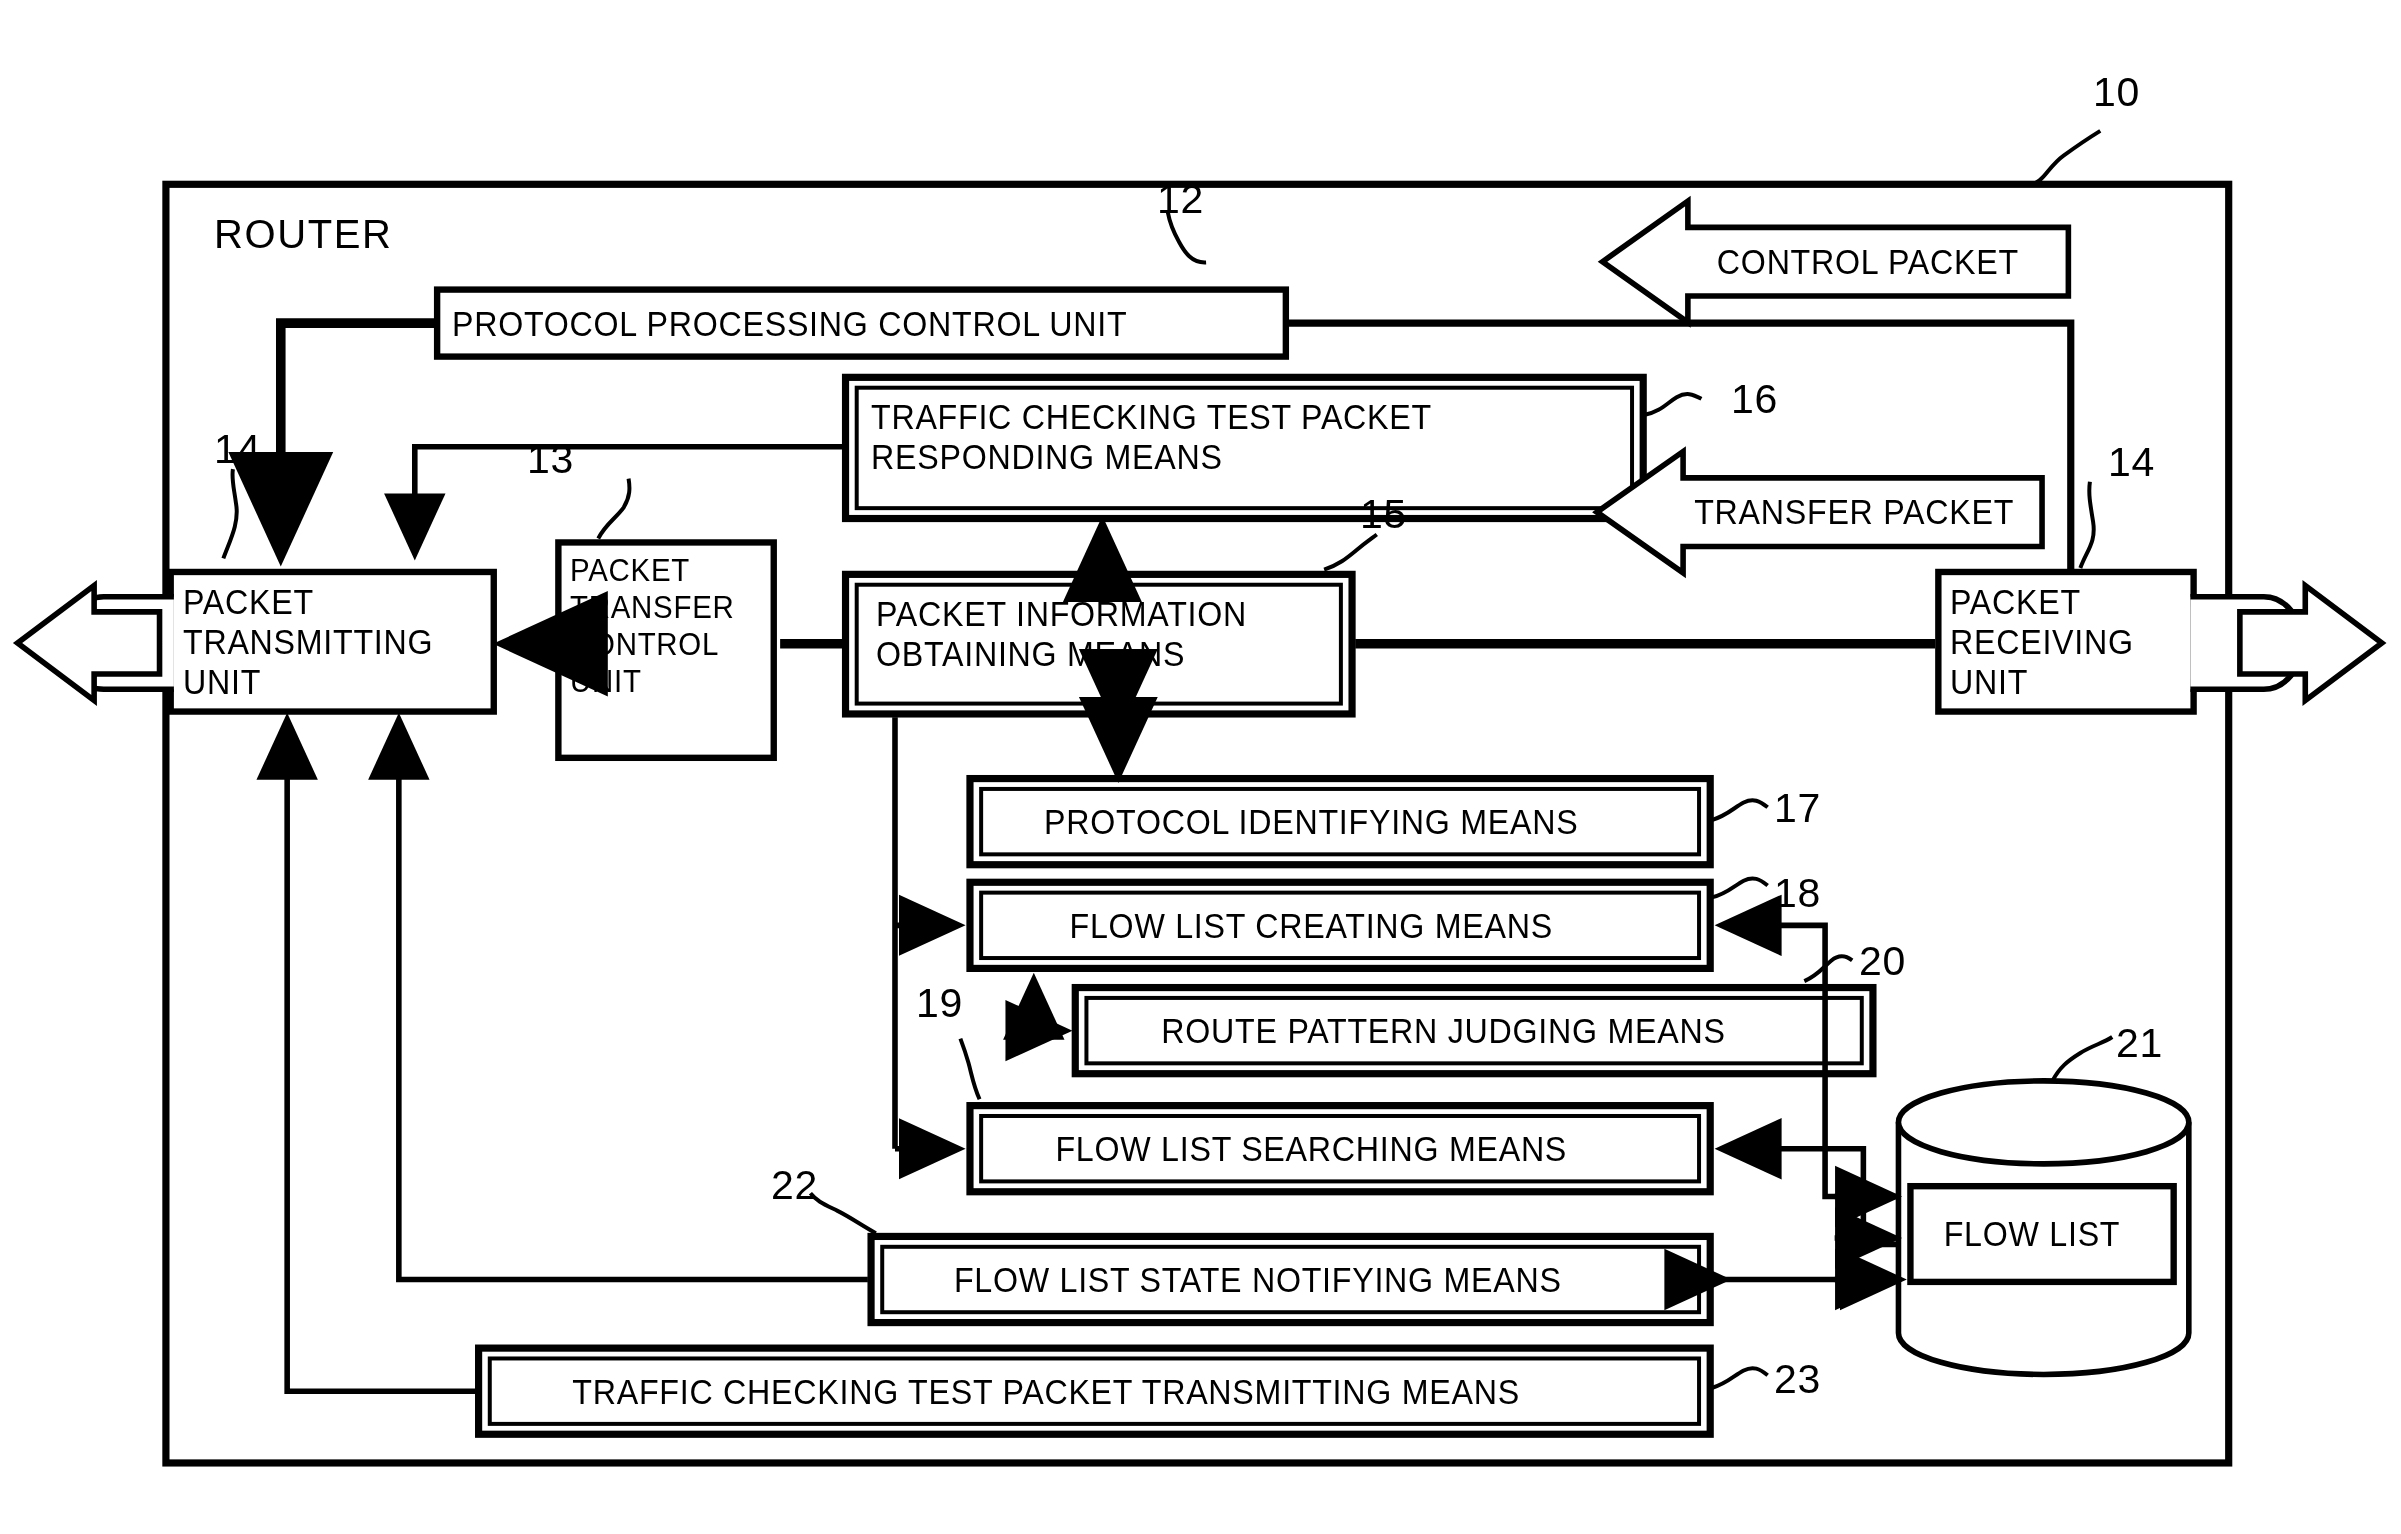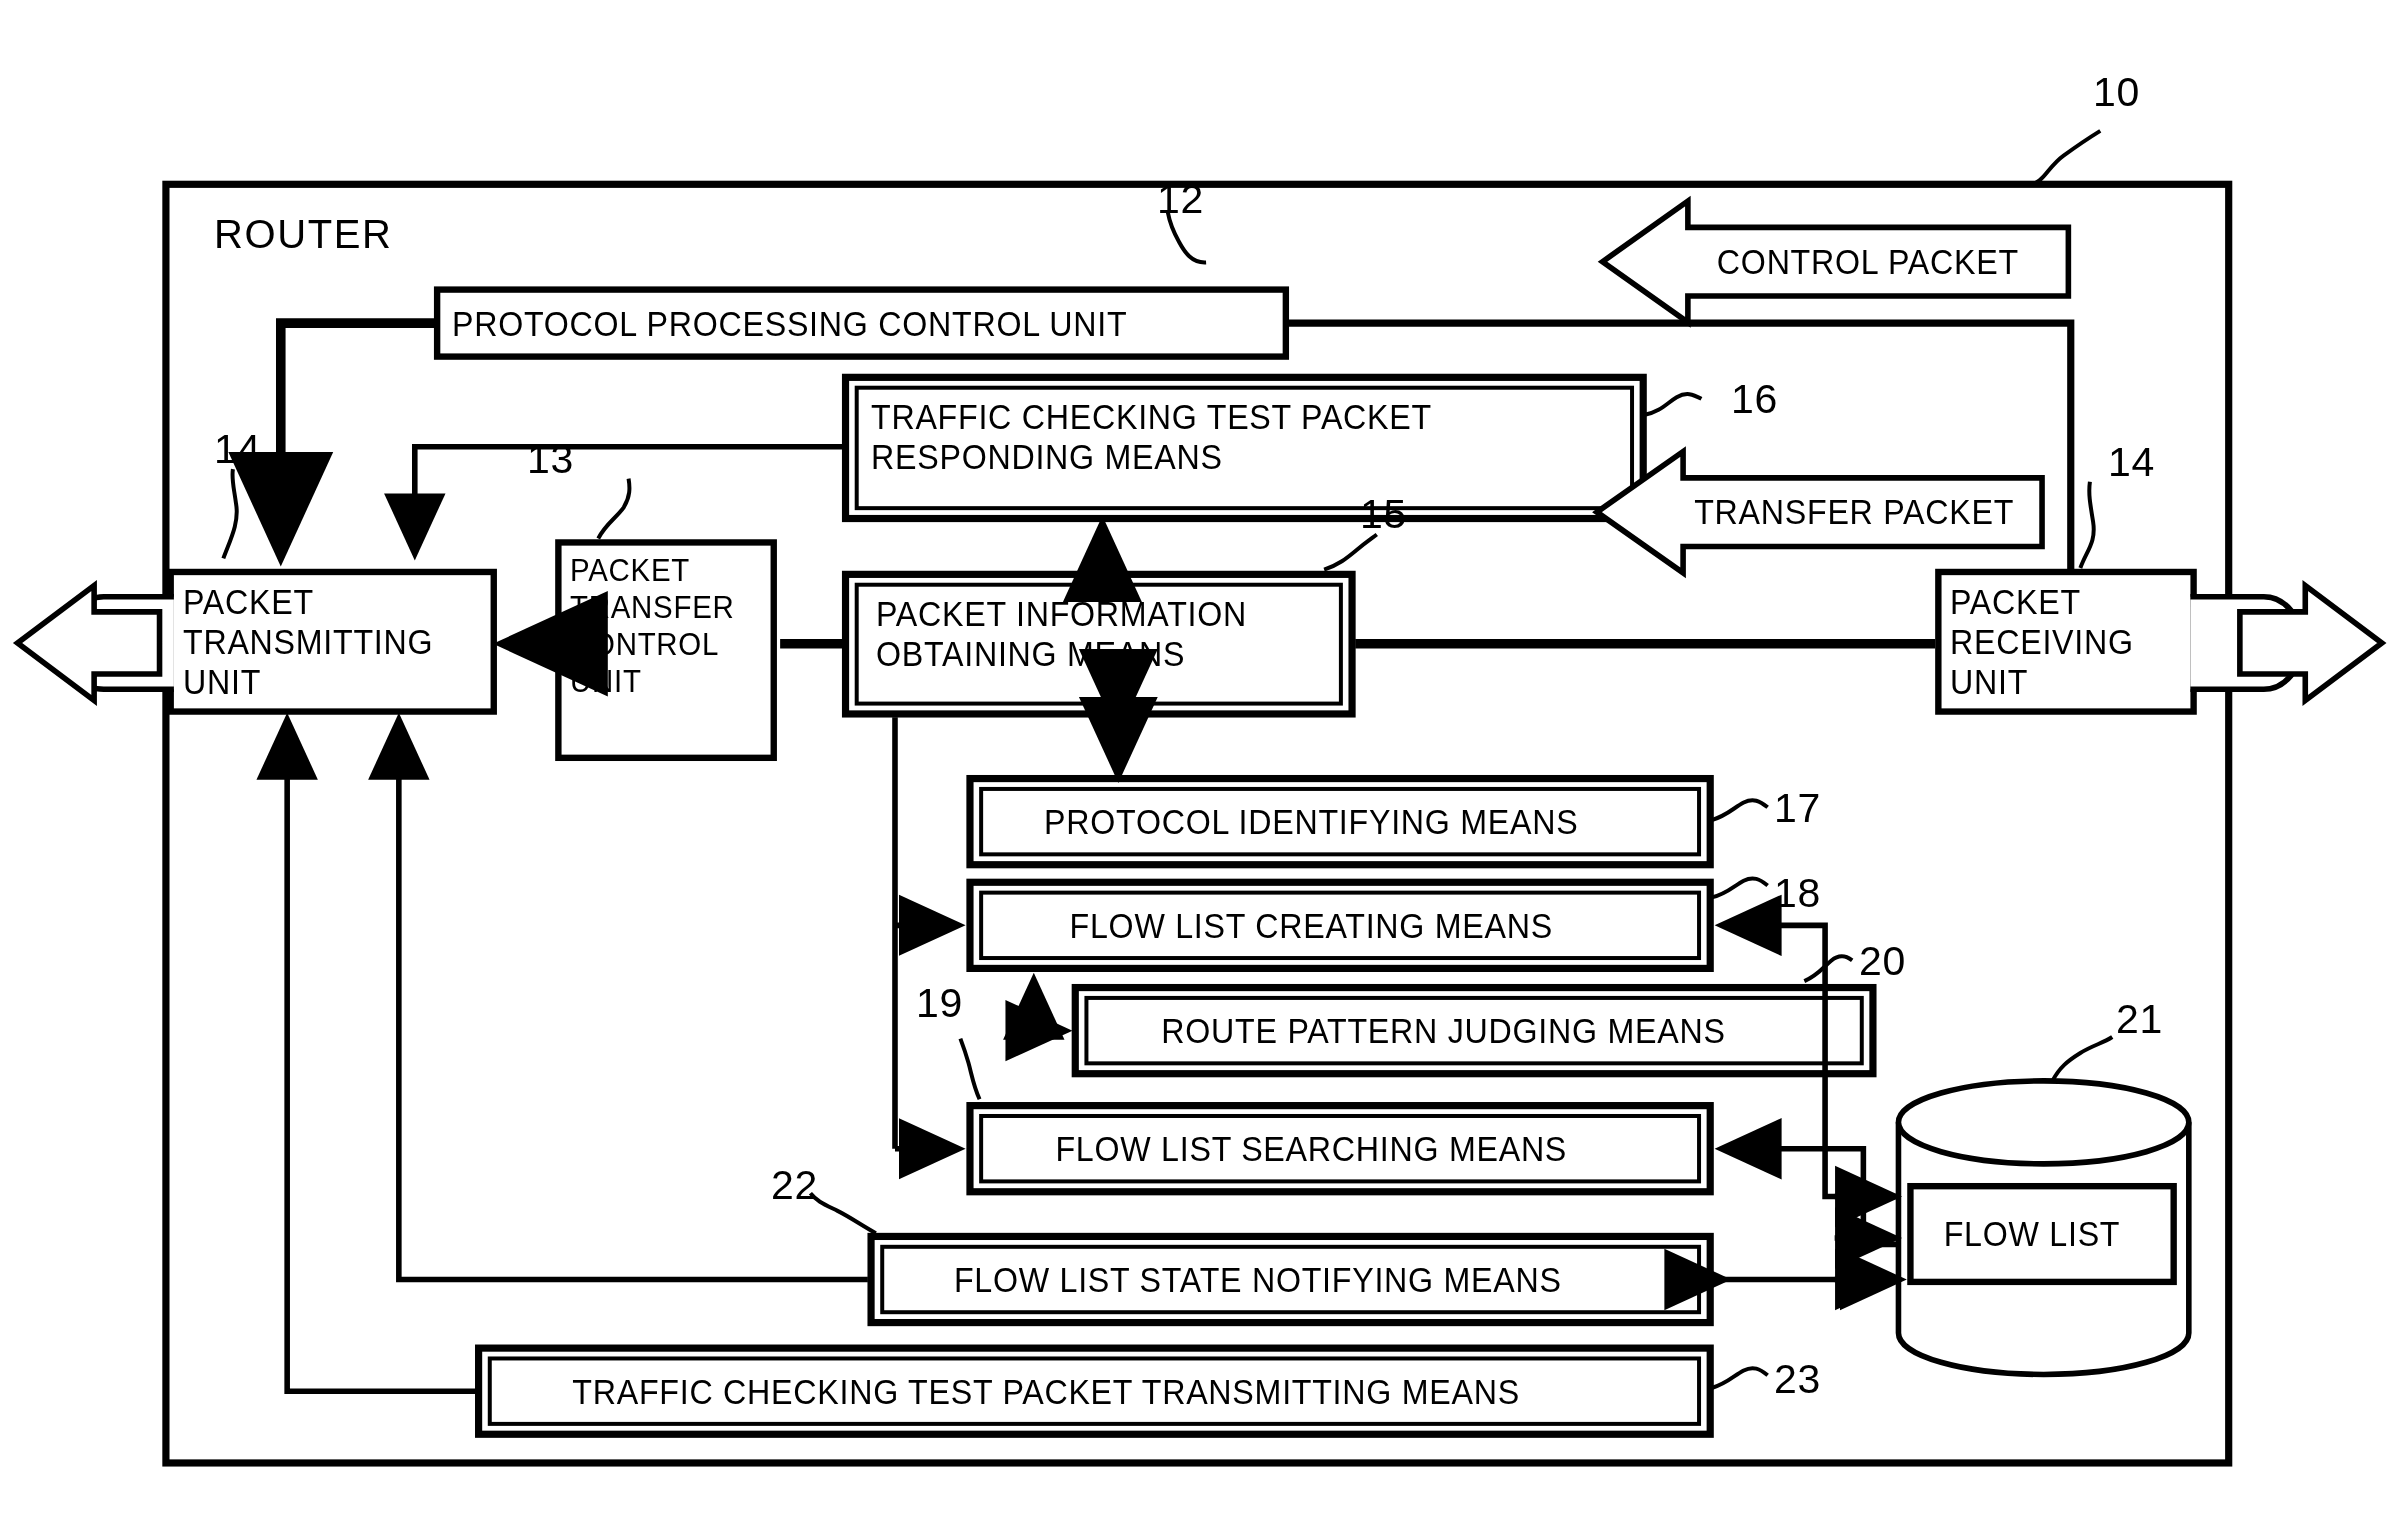--- a/index.html
+++ b/index.html
@@ -174,19 +174,19 @@
   <div class="lbl boxtext ctr" style="left:981px;top:1116px;width:718px;height:65px;">FLOW LIST SEARCHING MEANS</div>
   <div class="lbl num" style="left:916px;top:980px;">19</div>
 
   <div class="lbl boxtext ctr" style="left:882px;top:1247px;width:817px;height:65px;">FLOW LIST STATE NOTIFYING MEANS</div>
   <div class="lbl num" style="left:771px;top:1146px;margin-top:16px;">22</div>
 
   <div class="lbl boxtext ctr" style="left:490px;top:1359px;width:1209px;height:65px;">TRAFFIC CHECKING TEST PACKET TRANSMITTING MEANS</div>
   <div class="lbl num" style="left:1774px;top:1356px;">23</div>
 
   <div class="lbl boxtext ctr" style="left:1911px;top:1186px;width:263px;height:96px;">FLOW LIST</div>
-  <div class="lbl num" style="left:2116px;top:996px;">21</div>
+  <div class="lbl num" style="left:2116px;top:1020px;">21</div>
 
   <div class="lbl boxtext ctr" style="left:1699px;top:229px;width:367px;height:65px;">CONTROL PACKET</div>
   <div class="lbl boxtext ctr" style="left:1695px;top:479px;width:346px;height:65px;">TRANSFER PACKET</div>
 
 </div>
 
 
 </body></html>

